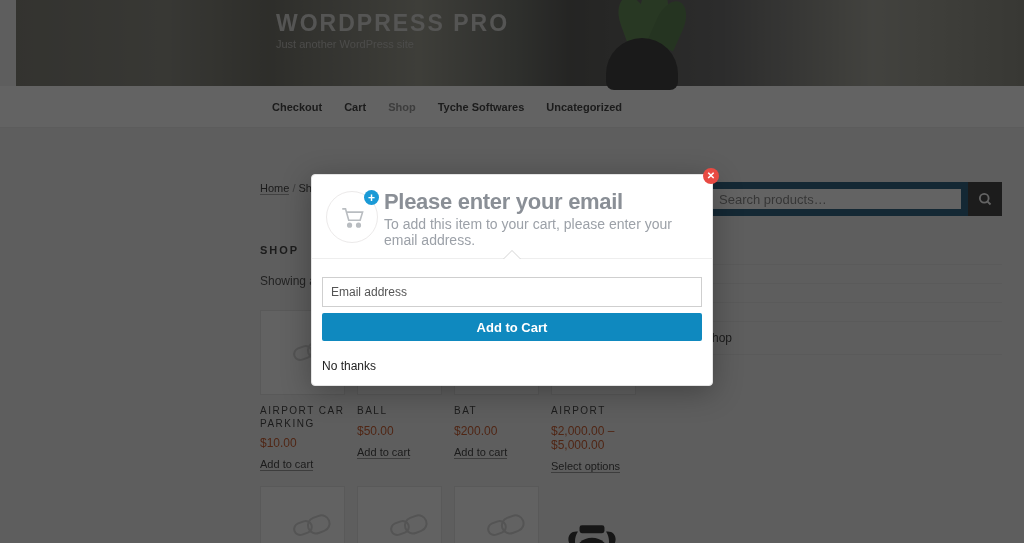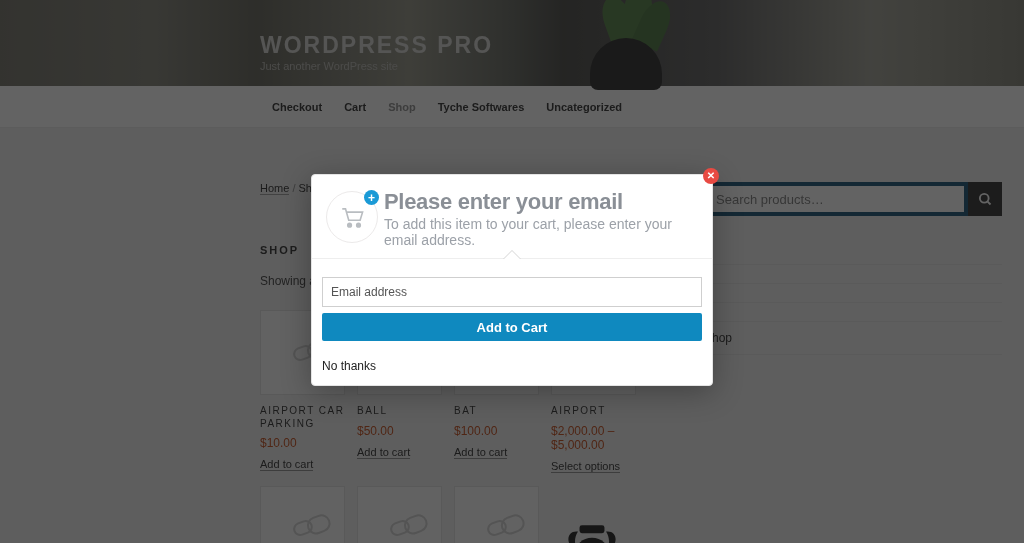--- a/index.html
+++ b/index.html
@@ -14,21 +14,22 @@
     .page-wrapper {
       position: relative;
       width: 100%;
       height: 100%;
     }
     
     .hero {
       height: 86px;
       background: linear-gradient(90deg, #6b6a5f 0%, #7a7a6e 15%, #5a5a50 25%, #8c8c7e 40%, #5b5e56 50%, #3e3e3a 55%, #555 70%, #9a9a8e 85%, #7a7a6e 100%);
       position: relative;
-      padding: 32px 0 0 260px;
+      padding: 10px 0 0 260px;
+      margin-left: 16px;
     }
     .hero .plant {
       position: absolute;
       top: -10px;
       left: 560px;
       width: 140px;
       height: 100px;
     }
     .plant .pot { position: absolute; bottom: 0; left: 30px; width: 72px; height: 52px; background: #1c1c1c; border-radius: 36px 36px 8px 8px; }
     .plant .leaf { position: absolute; width: 28px; height: 48px; background: #4a7a3a; border-radius: 50% 50% 0 0; }
@@ -80,21 +81,21 @@
       font-size: 10px; font-weight: 400; letter-spacing: 1.5px; color: #222;
       margin-top: 10px; line-height: 1.25;
     }
     .prod .price { font-size: 12px; color: #c2410c; margin-top: 6px; }
     .prod .addcart {
       display: inline-block; font-size: 11px; color: #222; margin-top: 8px;
       border-bottom: 1px solid #888; cursor: pointer;
     }
     
     .search-row { display: flex; margin-bottom: 30px; }
-    .search-input { flex: 1; height: 34px; border: 4px solid #0c4a6e; padding: 0 10px; font-size: 13px; }
+    .search-input { flex: 1; height: 34px; border: 7px solid #0c4a6e; padding: 0 10px; font-size: 13px; }
     .search-btn { width: 34px; height: 34px; background: #222; color: #fff; border: none; display: flex; align-items: center; justify-content: center; cursor: pointer; }
     .widget-list { list-style: none; }
     .widget-list li {
       font-size: 12px; color: #222; padding: 9px 2px; border-bottom: 1px solid #e3e3e3;
     }
     .ganesha {
       margin-top: 30px; width: 82px; height: 78px; position: relative;
     }
     .ganesha svg { width: 100%; height: 100%; }
     
@@ -219,21 +220,21 @@
             </div>
           <h3>BALL</h3>
           <div class="price">$50.00</div>
           <span class="addcart">Add to cart</span>
         </div>
         <div class="prod">
           <div class="imgbox">
               <div class="ph-link"></div>
             </div>
           <h3>BAT</h3>
-          <div class="price">$100.00</div>
+          <div class="price">$200.00</div>
           <span class="addcart">Add to cart</span>
         </div>
         <div class="prod">
           <div class="imgbox">
               <div class="ph-link"></div>
             </div>
           <h3>AIRPORT</h3>
           <div class="price">$2,000.00 – $5,000.00</div>
           <span class="addcart">Select options</span>
         </div>

